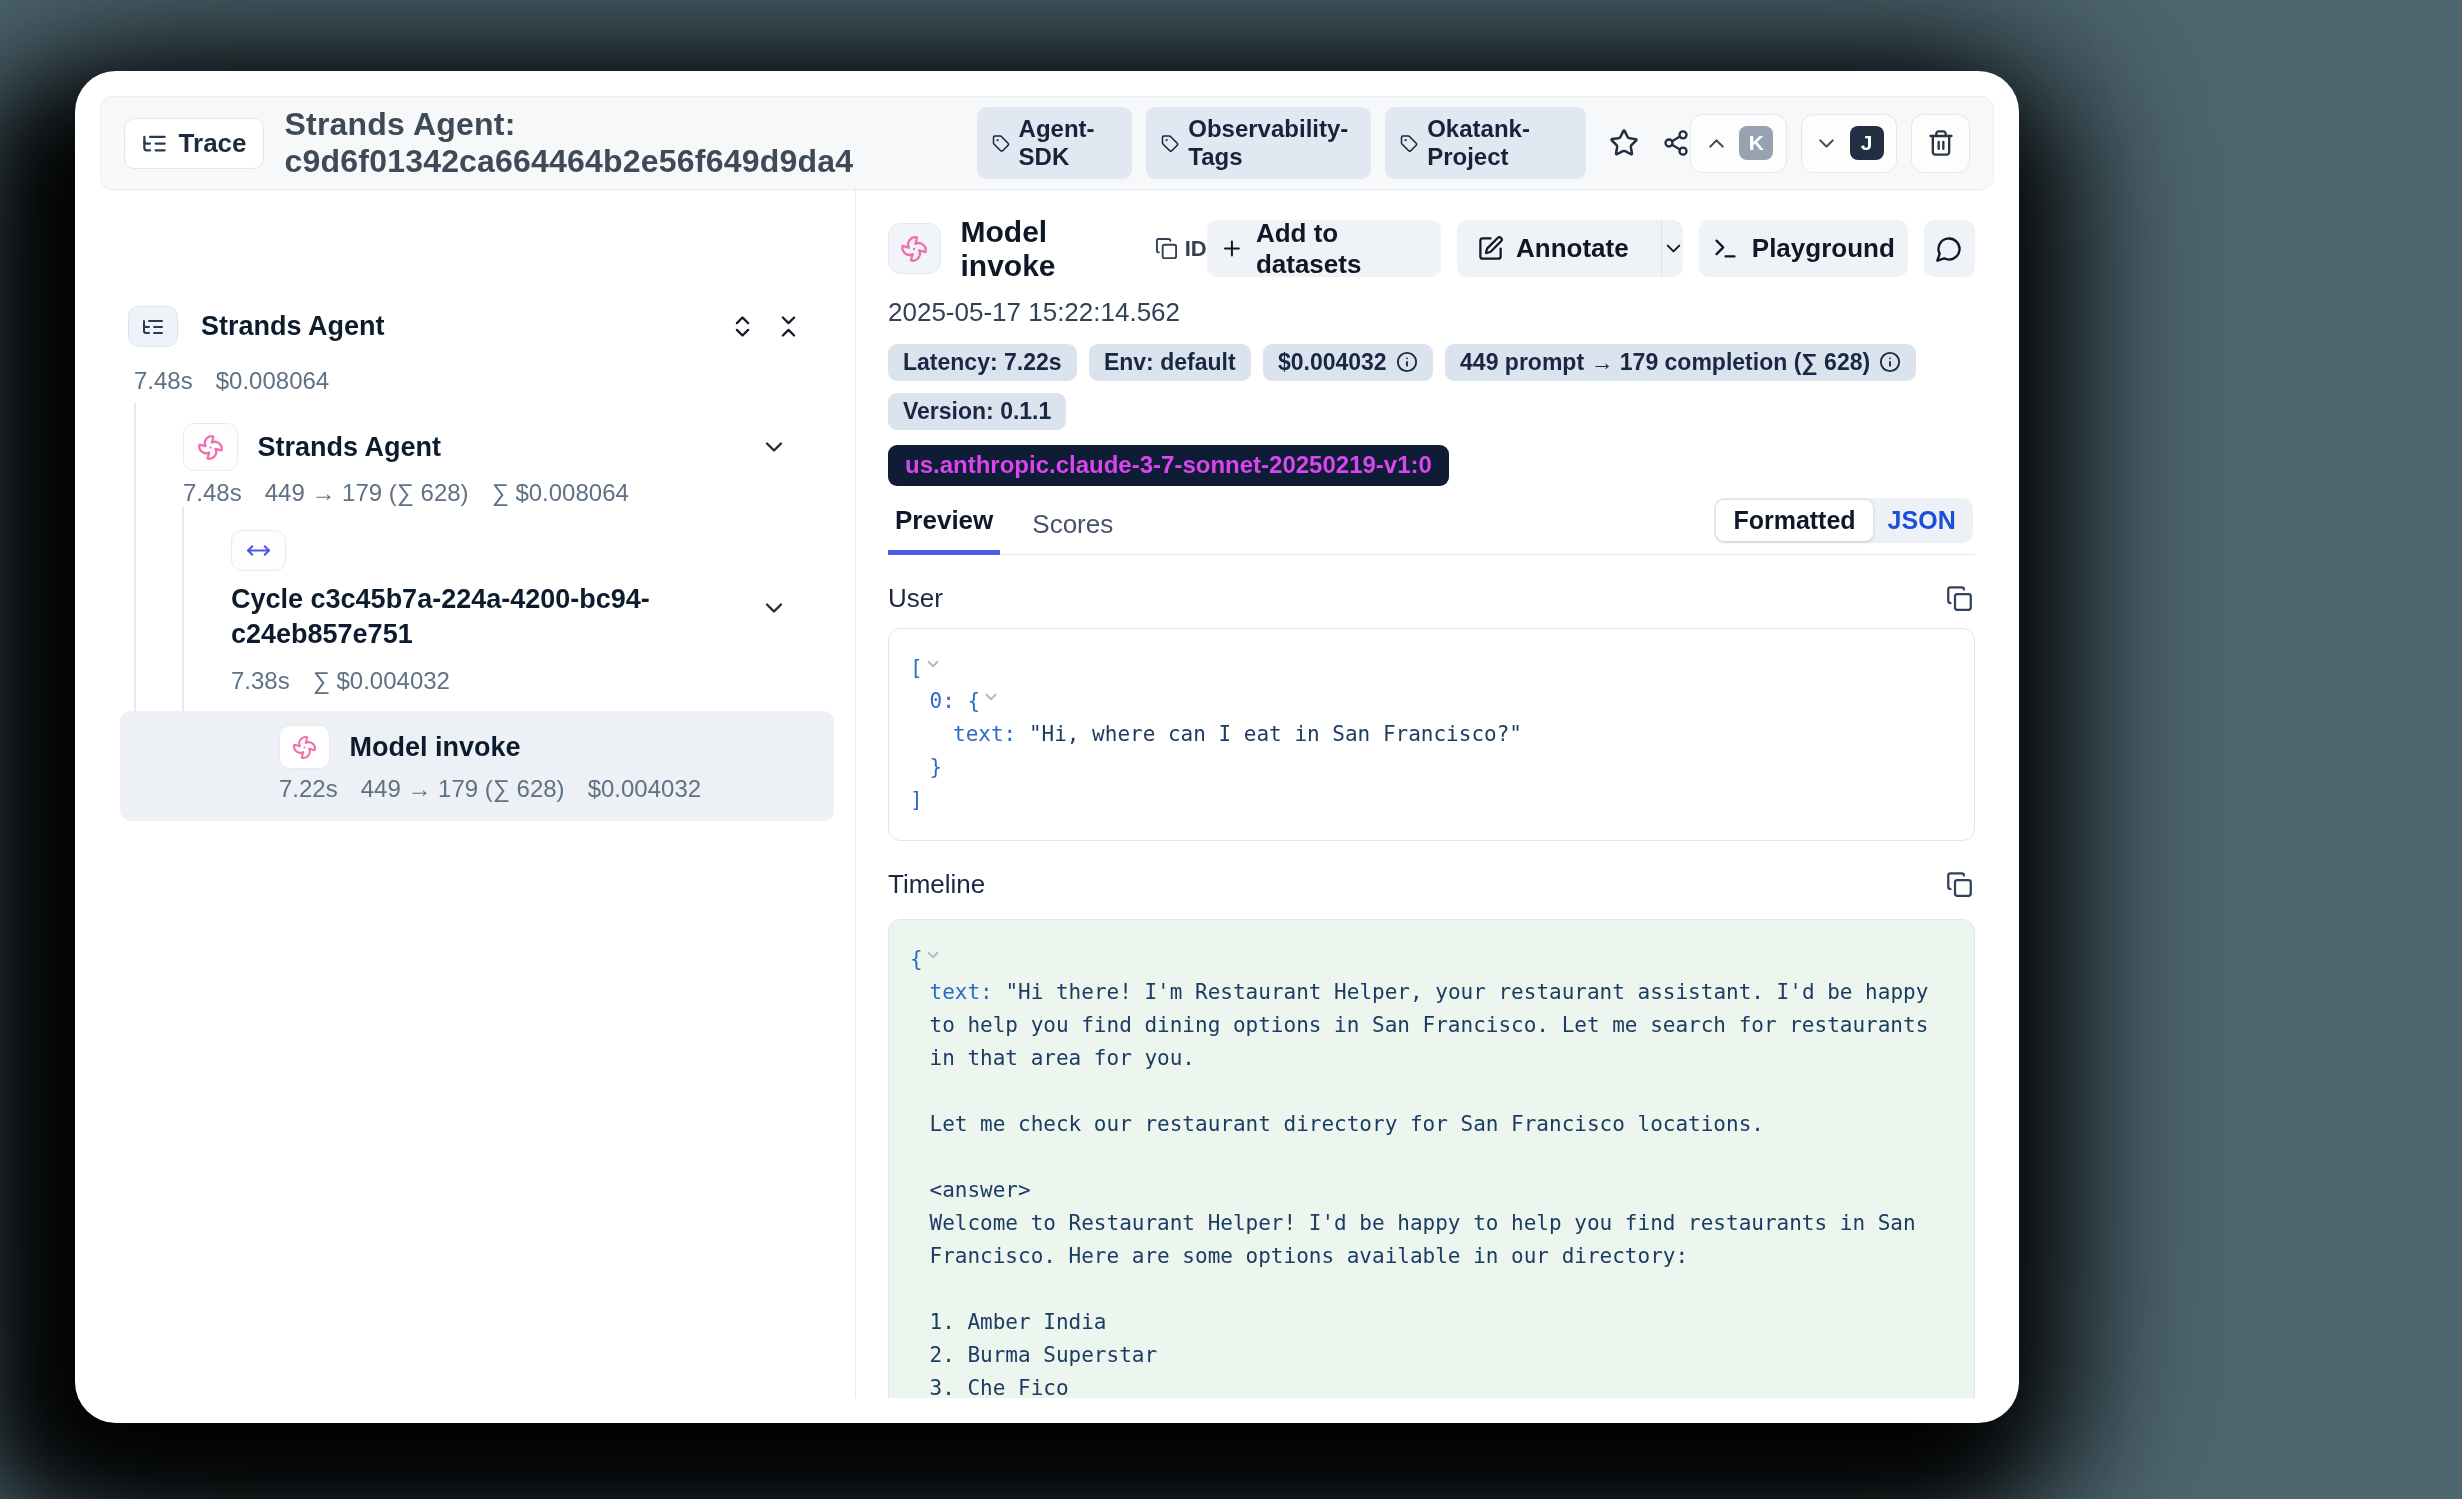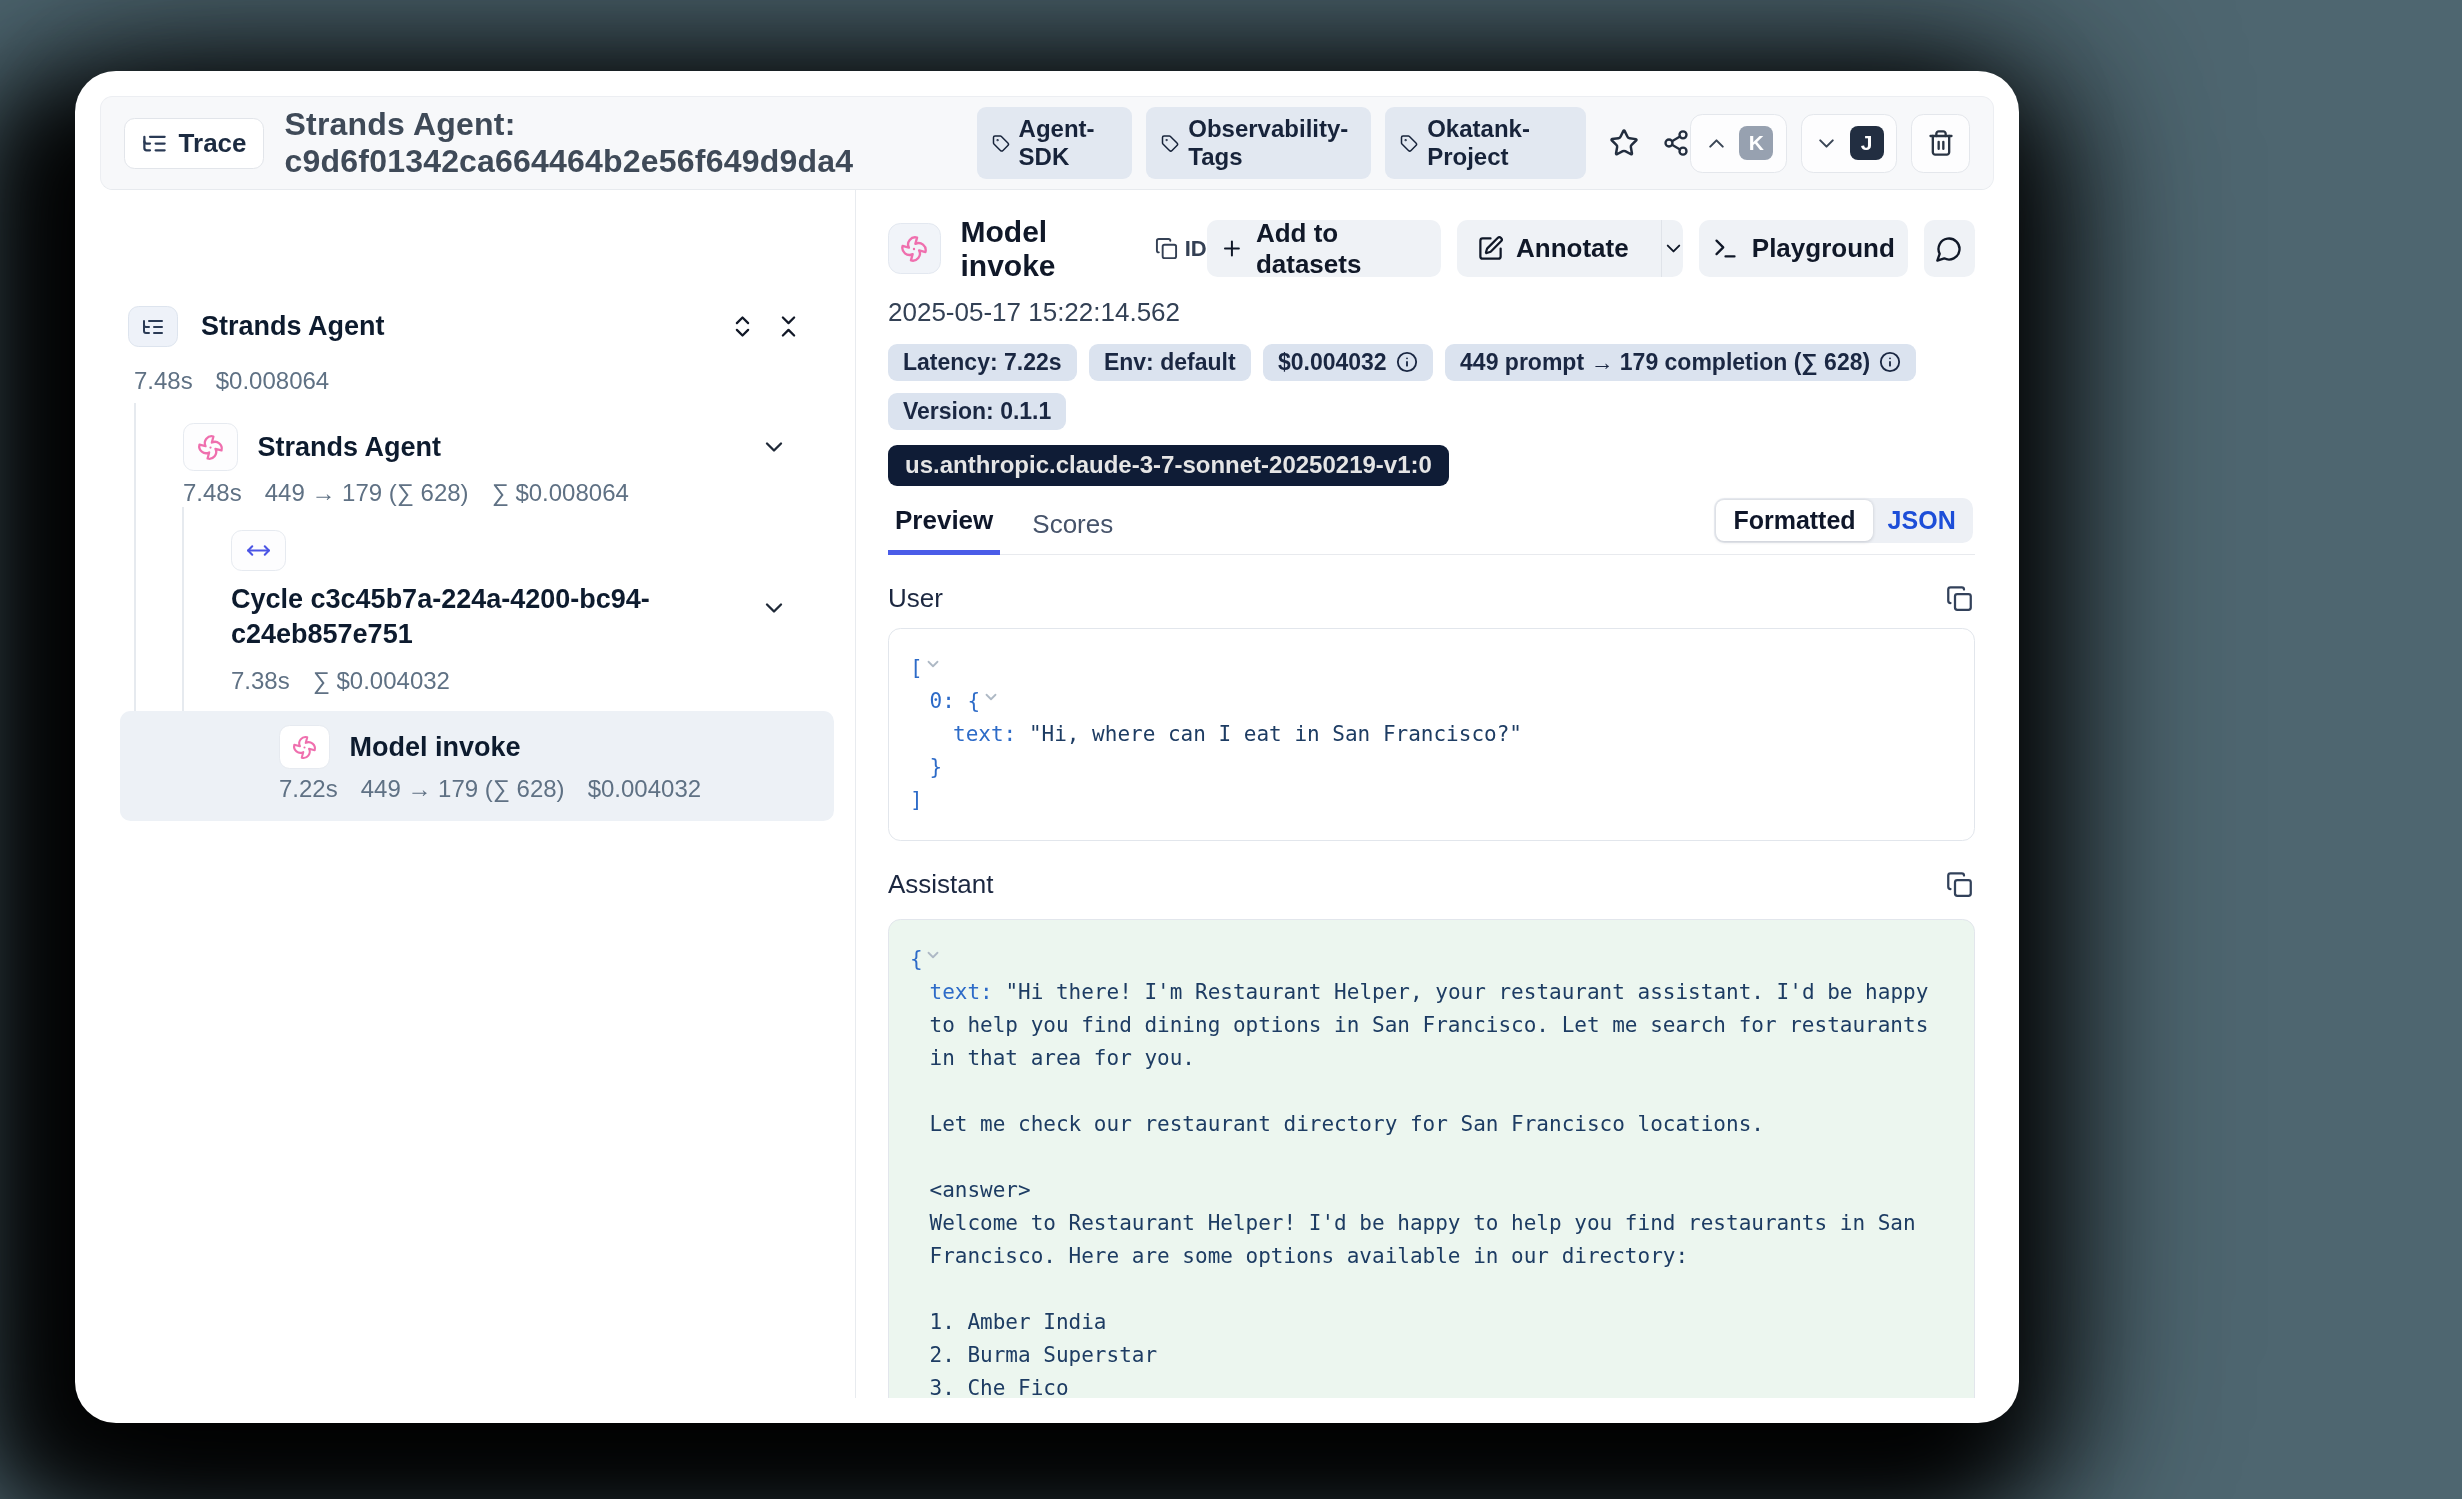--- a/index.html
+++ b/index.html
@@ -90,21 +90,21 @@
   .btn.split .seg2 { display:flex; align-items:center; justify-content:center; width:51px; height:100%;
     border-left:1.8px solid #dfe3e9; }
   .btn.square { width:57px; padding:0; justify-content:center; }
 
   .timestamp { margin-top:19.5px; font-size:26px; color:#334155; }
 
   .pill-row { margin-top:16px; display:flex; align-items:center; gap:12.4px; flex-wrap:wrap; }
   .pill { display:flex; align-items:center; gap:9px; background:#dbe3ef; border-radius:9px; height:37px;
     padding:0 15px; font-size:23px; font-weight:bold; color:#1a2742; }
   .pill svg { color:#1a2742; }
-  .model-pill { margin-top:15px; display:inline-flex; align-items:center; background:#0f1c36; color:#e5e5e5;
+  .model-pill { margin-top:15px; display:inline-flex; align-items:center; background:#0f1c36; color:#d946ef;
     border-radius:9px; height:41px; padding:16px 17px; font-size:24px; font-weight:bold; align-self:flex-start; }
 
   .tabs-row { margin-top:19.5px; display:flex; align-items:flex-end; border-bottom:1.8px solid #e8eaee; position:relative; }
   .tab { font-size:26px; padding:0 7px 14px 7px; }
   .tab.active { color:#0f172a; font-weight:bold; border-bottom:5.3px solid #4a5ce8; margin-bottom:-1.8px; }
   .tab.inactive { color:#46536a; margin-left:25px; }
   .seg-control { position:absolute; right:1.8px; bottom:10.6px; display:flex; align-items:center;
     background:#edf0f5; border-radius:10.6px; padding:2px; }
   .seg-on { background:#ffffff; border-radius:8px; padding:6.2px 17px; font-size:25px; font-weight:bold;
     color:#0f172a; box-shadow:0 0.9px 3.5px rgba(16,24,40,.18); }
@@ -427,21 +427,21 @@
           <div class="jline ind1"><span class="jk">0:</span><span class="jp"> </span><span class="jp">{</span><span class="jchev"><svg width="18" height="18" viewBox="0 0 24 24" fill="none" stroke="currentColor" stroke-width="2.4" stroke-linecap="round" stroke-linejoin="round">
                   <path d="m6 9 6 6 6-6"></path>
                 </svg></span></div>
           <div class="jline ind2"><span class="jk">text:</span><span> </span><span class="jv">"Hi, where can I eat in San Francisco?"</span></div>
           <div class="jline ind1"><span class="jp">}</span></div>
           <div class="jline"><span class="jp">]</span></div>
         </div>
 
         
         <div class="section-head">
-          <span class="section-title">Assistant</span>
+          <span class="section-title">Timeline</span>
           <span class="copy-right">
             <svg width="27" height="27" viewBox="0 0 24 24" fill="none" stroke="currentColor" stroke-width="2.0" stroke-linecap="round" stroke-linejoin="round">
                 <rect width="14" height="14" x="8" y="8" rx="2"></rect>
                 <path d="M4 16c-1.1 0-2-.9-2-2V4c0-1.1.9-2 2-2h10c1.1 0 2 .9 2 2"></path>
               </svg>
           </span>
         </div>
         <div class="card assistant">
           <div class="jline"><span class="jp">{</span><span class="jchev"><svg width="18" height="18" viewBox="0 0 24 24" fill="none" stroke="currentColor" stroke-width="2.4" stroke-linecap="round" stroke-linejoin="round">
                   <path d="m6 9 6 6 6-6"></path>

